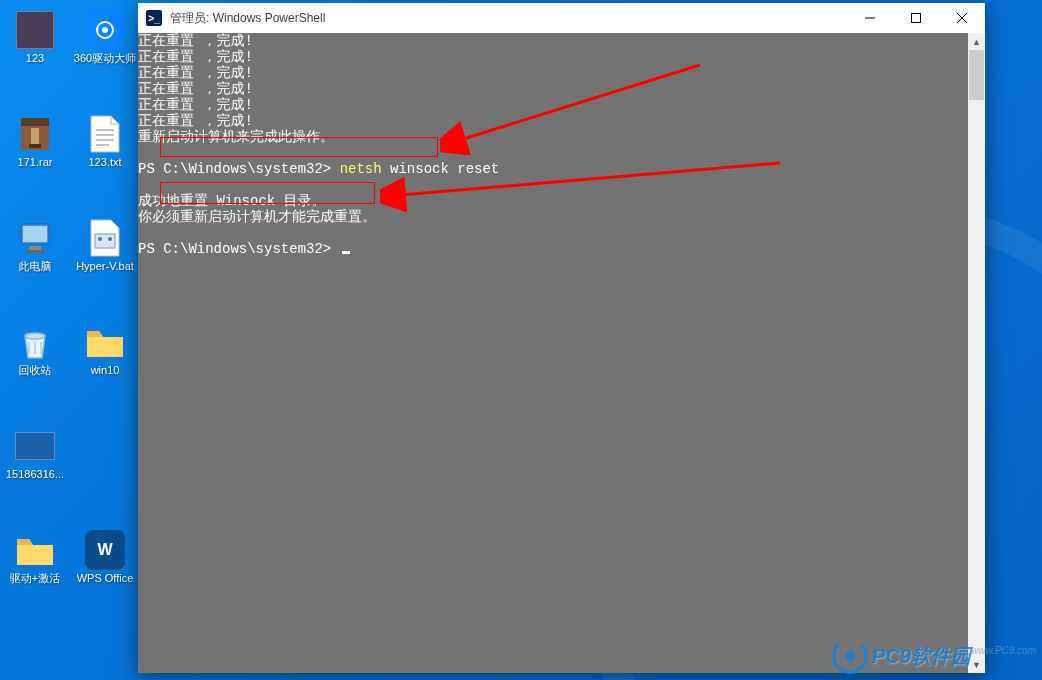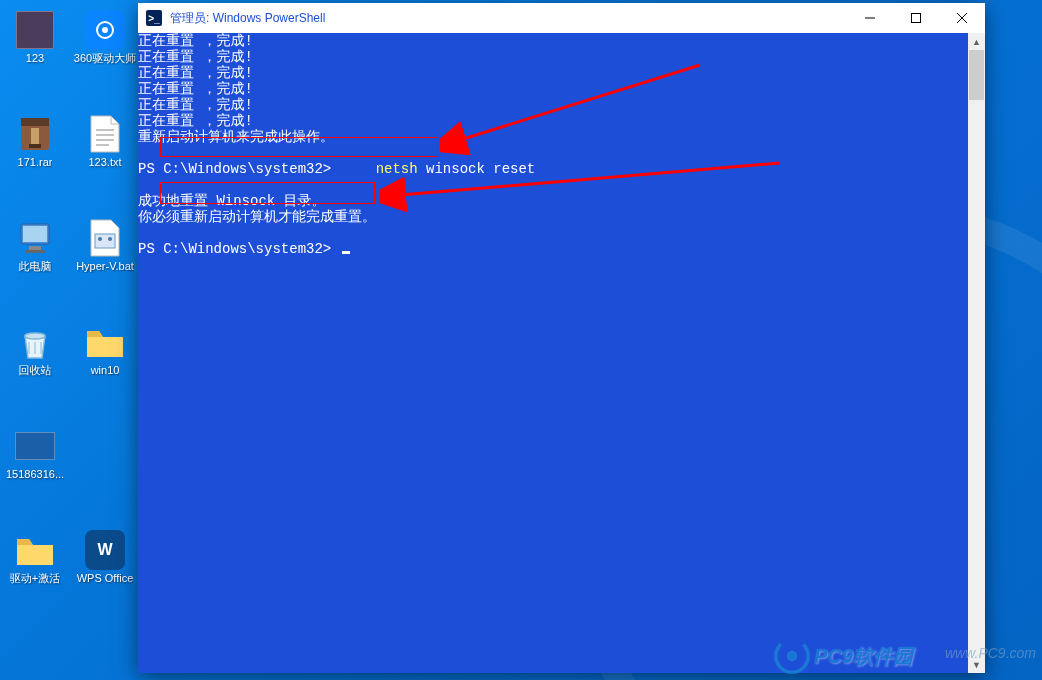--- a/index.html
+++ b/index.html
@@ -102,42 +102,42 @@
   display: flex;
   align-items: center;
   justify-content: center;
   color: #fff;
   font-size: 10px;
   font-weight: bold;
 }
 
 .title-text {
   font-size: 12px;
-  color: #1d4ed8;
+  color: #404040;
 }
 
 .window-controls {
   display: flex;
   height: 100%;
 }
 
 .win-btn {
   width: 46px;
   height: 30px;
   display: flex;
   align-items: center;
   justify-content: center;
   cursor: pointer;
   font-size: 11px;
   color: #000;
 }
 
 .ps-body {
   flex: 1;
-  background: #1d4ed8;
+  background: #737373;
   position: relative;
   display: flex;
 }
 
 .ps-content {
   flex: 1;
   padding: 0;
   color: #fff;
   font-family: Consolas, "Courier New", monospace;
   font-size: 14px;
@@ -178,21 +178,21 @@
   height: 50px;
   background: #cdcdcd;
   position: absolute;
   top: 0;
   left: 1px;
 }
 
 .line { display: block; }
 
 .prompt-prefix { color: #fff; }
-.cmd-netsh { color: #ffff66; margin-left: 36px; }
+.cmd-netsh { color: #ffff66; }
 .cmd-rest { color: #fff; text-align: center; }
 
 .highlight-box1 {
   position: absolute;
   border: 1px solid #ff0000;
   left: 160px;
   top: 137px;
   width: 278px;
   height: 20px;
   pointer-events: none;
@@ -237,24 +237,23 @@
 
 .watermark-main {
   font-size: 20px;
   font-weight: bold;
   color: #1a7fd4;
   font-style: italic;
   text-shadow: 1px 1px 2px rgba(255,255,255,0.5);
 }
 
 .watermark-sub {
-  font-size: 14px;
+  font-size: 10px;
   color: rgba(120,160,200,0.7);
   font-style: italic;
-  margin-left: 32px;
 }
 
 .bg-arc {
   position: absolute;
   right: -160px;
   bottom: -160px;
   width: 640px;
   height: 640px;
   border: 26px solid rgba(255,255,255,0.08);
   border-radius: 50%;

